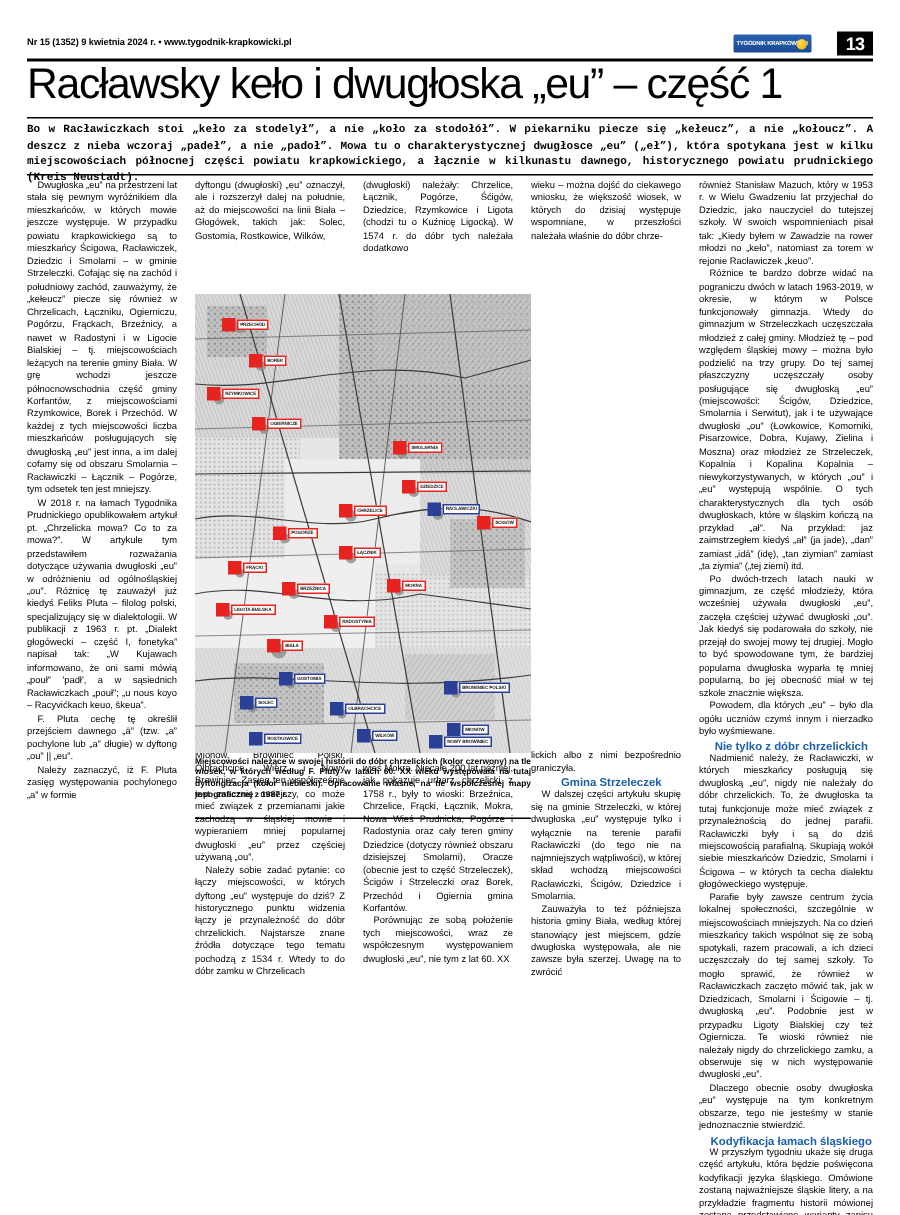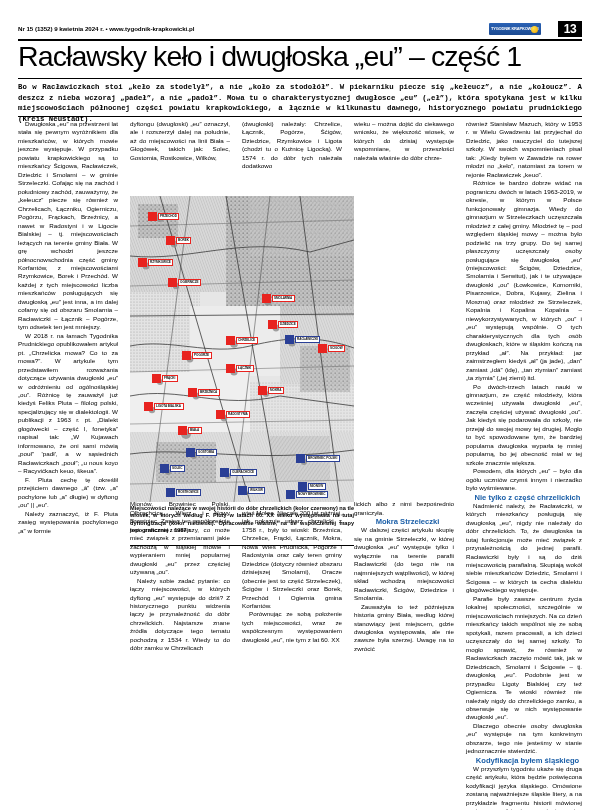--- a/index.html
+++ b/index.html
@@ -138,35 +138,35 @@
       <p class="noind">(dwugłoski) należały: Chrzelice, Łącznik, Pogórze, Śćigów, Dziedzice, Rzymkowice i Ligota (chodzi tu o Kuźnicę Ligocką). W 1574 r. do dóbr tych należała dodatkowo</p>
       <div style="height:338px"></div>
       <p class="noind">wieś Mokra. Niecałe 200 lat później, jak pokazuje urbarz chrzelicki z 1758 r., były to wioski: Brzeźnica, Chrzelice, Frącki, Łącznik, Mokra, Nowa Wieś Prudnicka, Pogórze i Radostynia oraz cały teren gminy Dziedzice (dotyczy również obszaru dzisiejszej Smolarni), Oracze (obecnie jest to część Strzeleczek), Ścigów i Strzeleczki oraz Borek, Przechód i Ogiernia gmina Korfantów.</p>
       <p>Porównując ze sobą położenie tych miejscowości, wraz ze współczesnym występowaniem dwugłoski „eu”, nie tym z lat 60. XX</p>
     </div>
 
     <div class="col c4">
       <p class="noind">wieku – można dojść do ciekawego wniosku, że większość wiosek, w których do dzisiaj występuje wspomniane, w przeszłości należała właśnie do dóbr chrze-</p>
       <div style="height:338px"></div>
       <p class="noind">lickich albo z nimi bezpośrednio graniczyła.</p>
-      <p class="subhead">Mokra Strzeleczki</p>
+      <p class="subhead">Gmina Strzeleczek</p>
       <p>W dalszej części artykułu skupię się na gminie Strzeleczki, w której dwugłoska „eu” występuje tylko i wyłącznie na terenie parafii Racławiczki (do tego nie na najmniejszych wątpliwości), w której skład wchodzą miejscowości Racławiczki, Ścigów, Dziedzice i Smolarnia.</p>
       <p>Zauważyła to też późniejsza historia gminy Biała, według której stanowiący jest miejscem, gdzie dwugłoska występowała, ale nie zawsze była szerzej. Uwagę na to zwrócić</p>
     </div>
 
     <div class="col c5">
       <p class="noind">również Stanisław Mazuch, który w 1953 r. w Wielu Gwadzeniu lat przyjechał do Dziedzic, jako nauczyciel do tutejszej szkoły. W swoich wspomnieniach pisał tak: „Kiedy byłem w Zawadzie na rower młodzi no „keło”, natomiast za torem w rejonie Racławiczek „keuo”.</p>
       <p>Różnice te bardzo dobrze widać na pograniczu dwóch w latach 1963-2019, w okresie, w którym w Polsce funkcjonowały gimnazja. Wtedy do gimnazjum w Strzeleczkach uczęszczała młodzież z całej gminy. Młodzież tę – pod względem śląskiej mowy – można było podzielić na trzy grupy. Do tej samej płaszczyzny uczęszczały osoby posługujące się dwugłoską „eu” (miejscowości: Ścigów, Dziedzice, Smolarnia i Serwitut), jak i te używające dwugłoski „ou” (Łowkowice, Komorniki, Pisarzowice, Dobra, Kujawy, Zielina i Moszna) oraz młodzież ze Strzeleczek, Kopalnia i Kopalina Kopalnia – niewykorzystywanych, w których „ou” i „eu” występują wspólnie. O tych charakterystycznych dla tych osób dwugłoskach, które w śląskim kończą na przykład „ał”. Na przykład: jaz zaimstrzegłem kiedyś „ał” (ja jade), „dan” zamiast „idá” (idę), „tan ziymian” zamiast „ta ziymia” („tej ziemi) itd.</p>
       <p>Po dwóch-trzech latach nauki w gimnazjum, ze część młodzieży, która wcześniej używała dwugłoski „eu”, zaczęła częściej używać dwugłoski „ou”. Jak kiedyś się podarowała do szkoły, nie przejął do swojej mowy tej drugiej. Mogło to być spowodowane tym, że bardziej popularna dwugłoska wyparła tę mniej popularną, bo jej obecność miał w tej szkole znacznie większa.</p>
       <p>Powodem, dla których „eu” – było dla ogółu uczniów czymś innym i nierzadko było wyśmiewane.</p>
-      <p class="subhead">Nie tylko z część chrzelickich</p>
+      <p class="subhead">Nie tylko z dóbr chrzelickich</p>
       <p>Nadmienić należy, że Racławiczki, w których mieszkańcy posługują się dwugłoską „eu”, nigdy nie należały do dóbr chrzelickich. To, że dwugłoska ta tutaj funkcjonuje może mieć związek z przynależnością do jednej parafii. Racławiczki były i są do dziś miejscowością parafialną. Skupiają wokół siebie mieszkańców Dziedzic, Smolarni i Ścigowa – w których ta cecha dialektu głogóweckiego występuje.</p>
       <p>Parafie były zawsze centrum życia lokalnej społeczności, szczególnie w miejscowościach mniejszych. Na co dzień mieszkańcy takich wspólnot się ze sobą spotykali, razem pracowali, a ich dzieci uczęszczały do tej samej szkoły. To mogło sprawić, że również w Racławiczkach zaczęto mówić tak, jak w Dziedzicach, Smolarni i Ścigowie – tj. dwugłoską „eu”. Podobnie jest w przypadku Ligoty Bialskiej czy też Ogiernicza. Te wioski również nie należały nigdy do chrzelickiego zamku, a obserwuje się w nich występowanie dwugłoski „eu”.</p>
       <p>Dlaczego obecnie osoby dwugłoska „eu” występuje na tym konkretnym obszarze, tego nie jesteśmy w stanie jednoznacznie stwierdzić.</p>
-      <p class="subhead">Kodyfikacja byłem śląskiego</p>
+      <p class="subhead">Kodyfikacja łamach śląskiego</p>
       <p>W przyszłym tygodniu ukaże się druga część artykułu, która będzie poświęcona kodyfikacji języka śląskiego. Omówione zostaną najważniejsze śląskie litery, a na przykładzie fragmentu historii mówionej zostaną przedstawione warianty zapisu tekstu z użyciem dwugłoski „eu” („eł”).</p>
 
     </div>
   </div>
 
   <div class="mapbox">
     <svg class="mapimg" viewBox="0 0 224 306" preserveAspectRatio="none" xmlns="http://www.w3.org/2000/svg">
       <defs>
         <pattern id="hatch1" width="3" height="3" patternUnits="userSpaceOnUse" patternTransform="rotate(35)">
           <rect width="3" height="3" fill="#c9c9c9"></rect>

